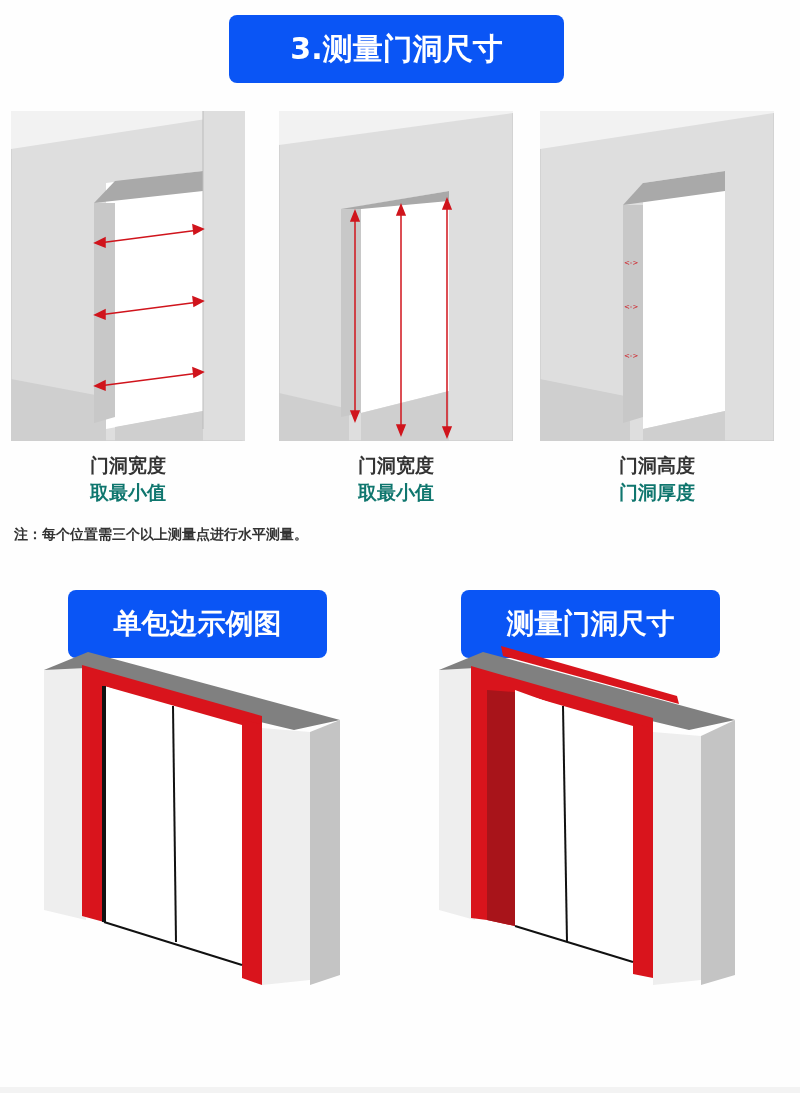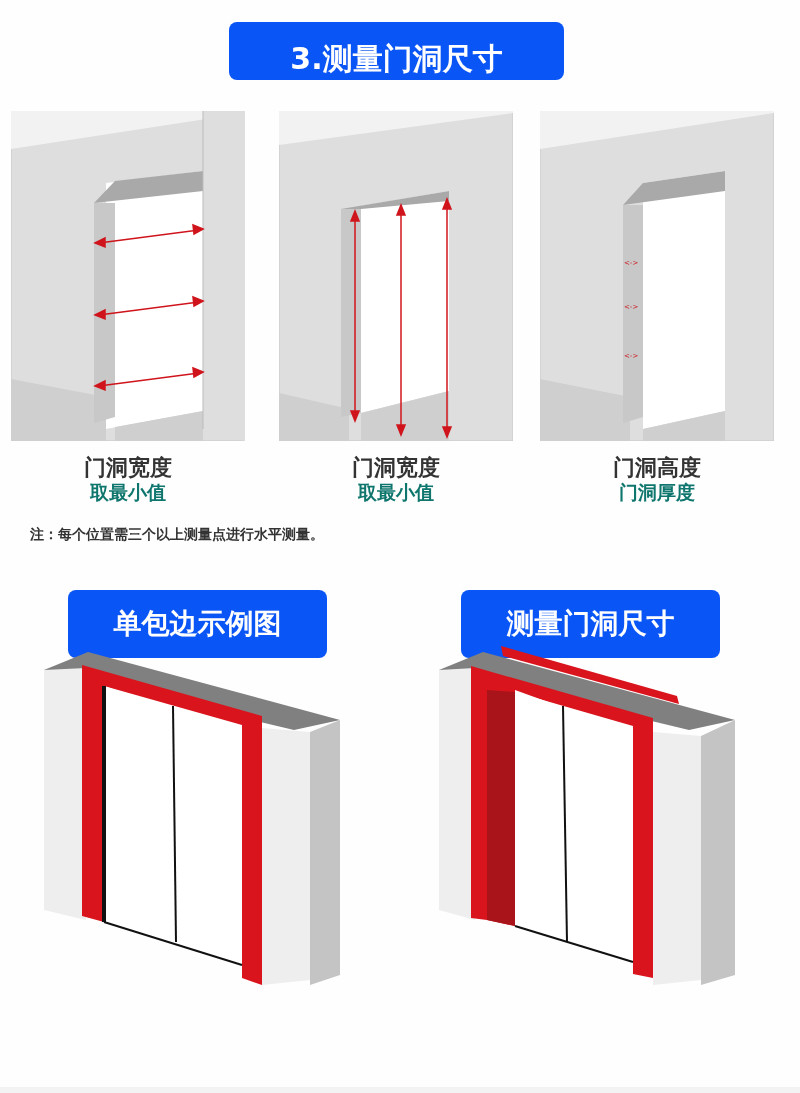--- a/index.html
+++ b/index.html
@@ -1,29 +1,29 @@
 <!DOCTYPE html>
 <html><head>
 <meta charset="utf-8">
 <style>
   html, body { margin:0; padding:0; }
   body { width:800px; height:1093px; background:#fefefe; position:relative; overflow:hidden;
          font-family:"DejaVu Sans", "Liberation Sans", sans-serif; }
   .banner { position:absolute; background:#0a55f5; color:#fff; border-radius:8px;
             display:flex; align-items:center; justify-content:center; font-weight:bold; }
-  .banner-main { left:229px; top:22px; width:335px; height:58px; font-size:30px;align-items:flex-end; }
+  .banner-main { left:229px; top:15px; width:335px; height:68px; font-size:30px; }
   .banner-sm { height:68px; font-size:28px; top:590px; }
   .banner-left { left:68px; width:259px; }
   .banner-right { left:461px; width:259px; }
   .panel { position:absolute; top:111px; width:234px; height:330px; }
   .panel svg { width:100%; height:100%; display:block; }
   .cap { position:absolute; width:234px; text-align:center; font-weight:bold; }
-  .cap1 { top:453px; font-size:22px; color:#333; }
+  .cap1 { top:453px; font-size:19px; color:#333; }
   .cap2 { top:480px; font-size:19px; color:#0f766e; }
-  .note { position:absolute; left:14px; top:526px; font-size:14px; color:#333; font-weight:bold;margin-left:16px; }
+  .note { position:absolute; left:14px; top:526px; font-size:14px; color:#333; font-weight:bold; }
   .illus { position:absolute; top:640px; width:330px; height:360px; }
   .illus svg { width:100%; height:100%; display:block; }
   .footer-strip { position:absolute; left:0; top:1087px; width:800px; height:6px; background:#f3f3f3; }
 </style>
 </head>
 <body>
 
 <div class="banner banner-main">
   <span>3.测量门洞尺寸</span>
 </div>

